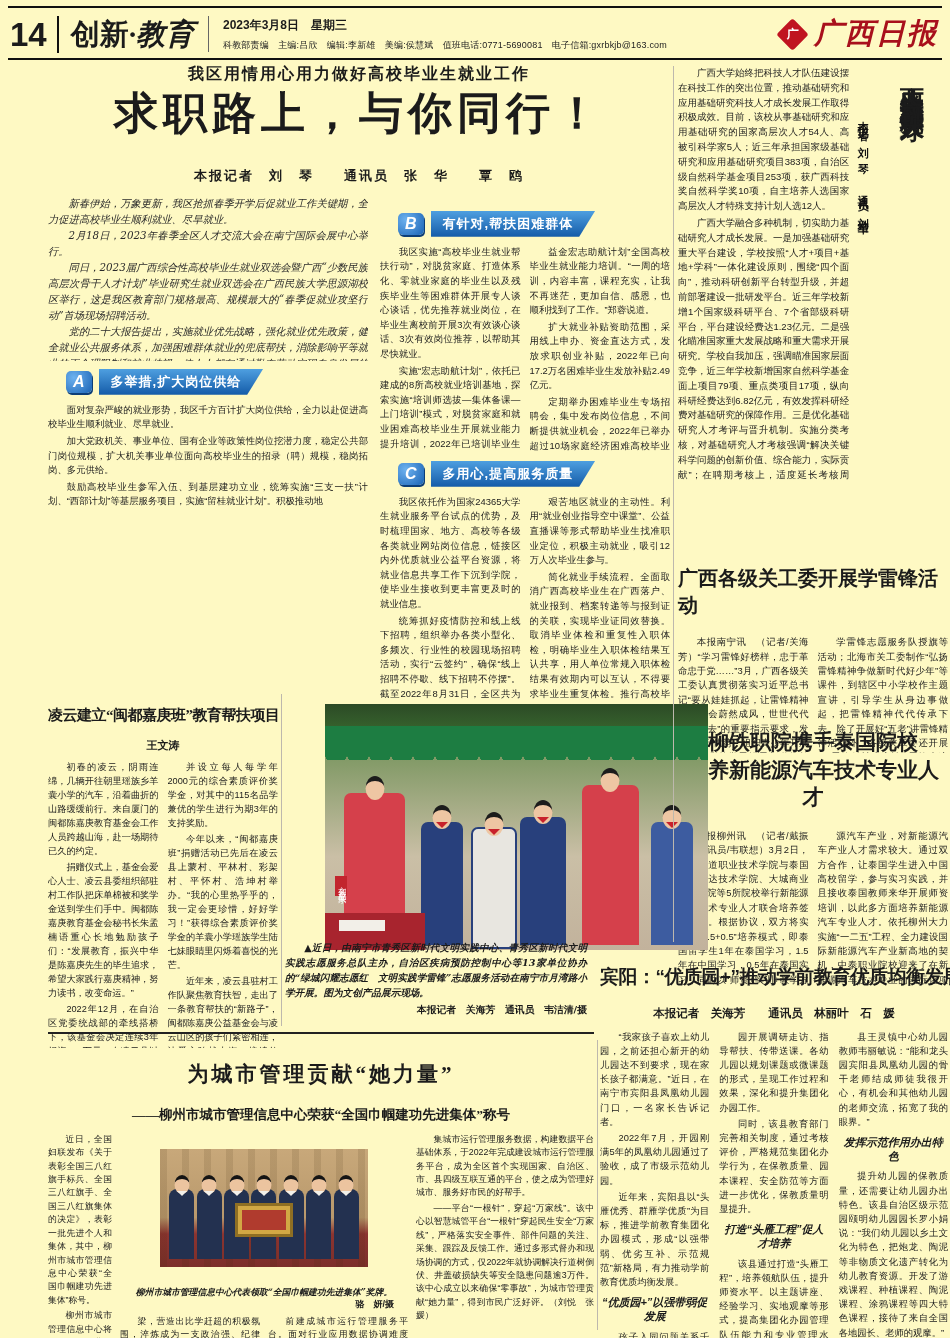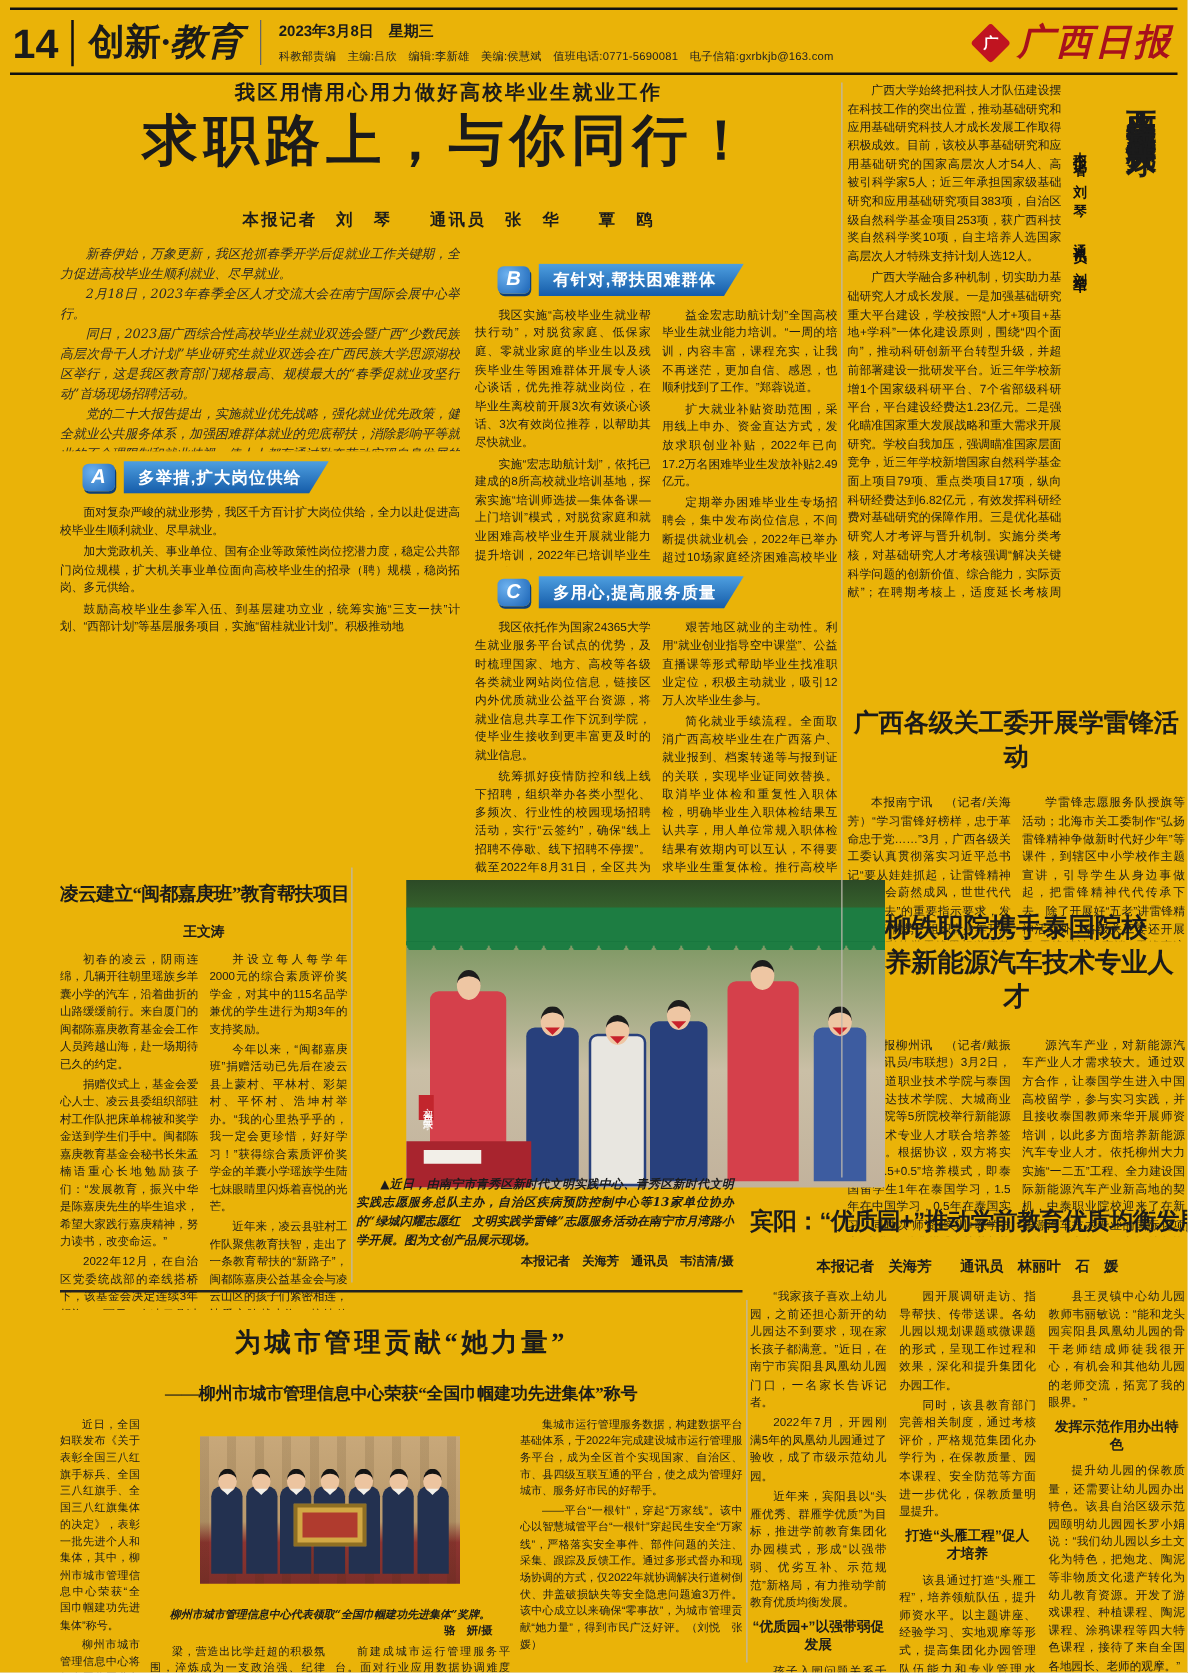--- a/index.html
+++ b/index.html
@@ -1,16 +1,16 @@
 <!DOCTYPE html>
 <html><head>
 <meta charset="utf-8">
 <style>
   html,body { margin:0; padding:0; background:#e8e6e0; }
-  #page { position:relative; width:950px; height:1338px; background:#eab308;
+  #page { position:relative; width:950px; height:1338px; background:#fef9c3;
           font-family:"Liberation Sans",sans-serif; color:#1b1b1b; overflow:hidden; margin:0 auto; }
   .abs { position:absolute; }
 
   
   .topline { left:8px; top:6px; width:934px; height:2px; background:#111; }
   .masthead { left:8px; top:12px; width:934px; height:44px; display:flex; align-items:center; }
   .pageno { font-size:33px; font-weight:900; line-height:1; padding:2px 10px 2px 2px; border-right:2px solid #111; }
   .secbox { margin-left:12px; font-size:29px; line-height:1; white-space:nowrap; }
   .sec-b { font-weight:900; }
   .sec-i { font-style:italic; font-weight:600; font-family:"Liberation Serif","DejaVu Serif",serif; }
@@ -59,21 +59,21 @@
   .gxu-row { display:flex; height:414px; }
   .gxu-body { flex:1; font-size:9.5px; line-height:14.8px; overflow:hidden; padding-right:6px; }
   .gxu-byline { writing-mode:vertical-rl; font-size:11px; font-weight:bold; letter-spacing:3px;
                 padding-top:46px; color:#111; }
   .gxu-title { writing-mode:vertical-rl; font-size:24px; font-weight:900; letter-spacing:2px;
                font-family:"Liberation Serif","DejaVu Serif",serif; padding:2px 0 0 6px; }
   .gxu-close { height:48px; overflow:hidden; font-size:9.5px; line-height:14.8px; margin-top:6px; }
 
   
   .ggw { left:678px; top:548px; width:270px; height:158px; }
-  .mid-h { text-align:center; font-size:20px; font-weight:900; font-family:"Liberation Serif","DejaVu Serif",serif; }
+  .mid-h { font-size:20px; font-weight:900; font-family:"Liberation Serif","DejaVu Serif",serif; }
   .ggw .seccols { height:118px; font-size:9.4px; line-height:14.4px; margin-top:8px; }
   .ltz { left:678px; top:712px; width:270px; height:232px; }
   .ltz-h { text-align:center; font-size:21px; font-weight:900; line-height:1.3;
            font-family:"Liberation Serif","DejaVu Serif",serif; }
   .ltz .seccols { height:160px; font-size:9.4px; line-height:14.4px; margin-top:8px; }
 
   
   .lingyun { left:48px; top:694px; width:230px; height:338px; }
   .ly-h { text-align:center; font-size:15px; font-weight:900; letter-spacing:-0.5px; white-space:nowrap;
           font-family:"Liberation Serif","DejaVu Serif",serif; }
@@ -107,21 +107,21 @@
                     font-size:9.6px; line-height:15px; }
   .photo1-caption .cap { text-align:justify; text-indent:2em; }
   .photo1-caption .credit { text-align:right; font-weight:bold; margin-top:2px; font-style:normal; font-size:9.8px; }
 
   
   .binyang { left:600px; top:948px; width:348px; height:390px; }
   .by-h { text-align:center; font-size:19px; font-weight:900; letter-spacing:-0.5px; white-space:nowrap; }
   .by-byline { text-align:center; font-size:11.5px; font-weight:bold; margin-top:7px; }
   .by-cols { display:flex; gap:10px; margin-top:9px; height:330px; }
   .by-cols > div { flex:1; overflow:hidden; font-size:9.3px; line-height:14.2px; }
-  .subhead { font-size:11px; font-weight:900; text-align:center; margin:6px 0; text-indent:0; }
+  .subhead { font-size:11px; font-weight:900; text-align:center; margin:6px 0; text-indent:0;font-style:italic; }
 
   
   .shili { left:48px; top:1032px; width:546px; height:302px; border-top:2px solid #222; padding-top:9px; box-sizing:border-box; }
   .sl-h { text-align:center; font-size:21px; font-weight:900; letter-spacing:3px;
           font-family:"Liberation Serif","DejaVu Serif",serif; }
   .sl-sub { text-align:center; font-size:13.5px; font-weight:700; margin-top:5px;
             font-family:"Liberation Serif","DejaVu Serif",serif; }
   .sl-row { display:flex; gap:8px; margin-top:9px; height:218px; }
   .sl-left { width:64px; font-size:8.8px; line-height:13.4px; overflow:hidden; }
   .sl-center { width:288px; display:flex; flex-direction:column; }
@@ -201,21 +201,21 @@
             </div>
         </div>
       </div>
       <div class="lead-right">
         <div class="ribbon">
           <span class="rletter">B</span>
           <span class="rtitle">有针对,帮扶困难群体</span>
         </div>
         <div class="cols2 seccols body-txt">
           <div>
-              <p>我区实施“高校毕业生就业帮扶行动”，对脱贫家庭、低保家庭、零就业家庭的毕业生以及残疾毕业生等困难群体开展专人谈心谈话，优先推荐就业岗位，在毕业生离校前开展3次有效谈心谈话、3次有效岗位推荐，以帮助其尽快就业。</p>
+              <p>我区实施“高校毕业生就业帮扶行动”，对脱贫家庭、打造体系化、零就业家庭的毕业生以及残疾毕业生等困难群体开展专人谈心谈话，优先推荐就业岗位，在毕业生离校前开展3次有效谈心谈话、3次有效岗位推荐，以帮助其尽快就业。</p>
               <p>实施“宏志助航计划”，依托已建成的8所高校就业培训基地，探索实施“培训师选拔—集体备课—上门培训”模式，对脱贫家庭和就业困难高校毕业生开展就业能力提升培训，2022年已培训毕业生8177人。</p>
             </div>
           <div>
               <p>益金宏志助航计划”全国高校毕业生就业能力培训。“一周的培训，内容丰富，课程充实，让我不再迷茫，更加自信、感恩，也顺利找到了工作。”郑蓉说道。</p>
               <p>扩大就业补贴资助范围，采用线上申办、资金直达方式，发放求职创业补贴，2022年已向17.2万名困难毕业生发放补贴2.49亿元。</p>
               <p>定期举办困难毕业生专场招聘会，集中发布岗位信息，不间断提供就业机会，2022年已举办超过10场家庭经济困难高校毕业生双选会。同时，进一步扩大其升学深造机会，专门为脱贫家庭高校毕业生设立“专升本专项计划”，共录取6839人，占2022届脱贫家庭高校毕业生总人数的10.36%。截至2022年8月31日，全区低收入家庭高校毕业生去向落实人数5.6万人，落实率84.54%，高于同期全区平均水平。</p>
             </div>
         </div>
         <div class="ribbon">
           <span class="rletter">C</span>

